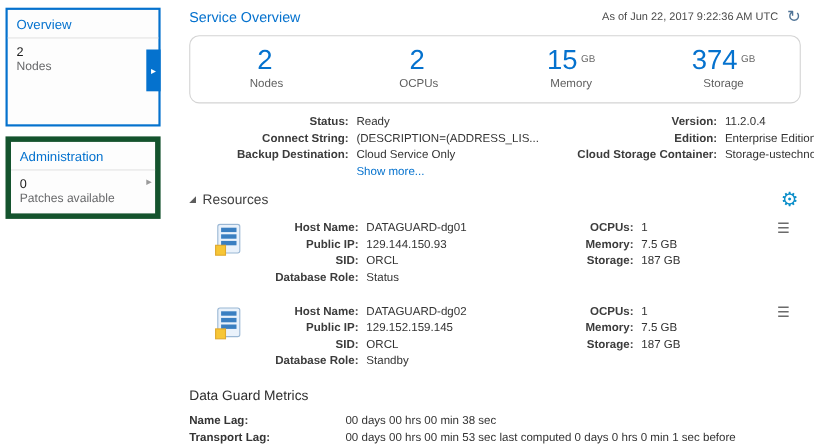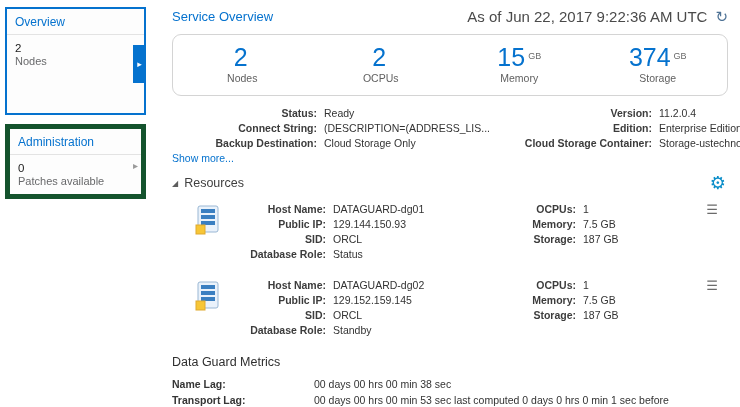--- a/index.html
+++ b/index.html
@@ -19,37 +19,37 @@
   .card-count { color:#1a1a1a; font-size:11.5px; }
   .card-label { color:#68696b; margin-top:1px; }
   .sel-tab { position:absolute; right:-2px; top:36px; width:13px; height:38px; background:#0572ce;
              color:#fff; display:flex; align-items:center; justify-content:center; font-size:9px; cursor:pointer; }
   .side-arrow { position:absolute; right:3px; top:55%; transform:translateY(-50%); color:#9a9a9a; font-size:10px; cursor:pointer; }
 
   
   .main { flex:1; min-width:0; padding:8px 12px 0 16px; }
   .main-header { display:flex; align-items:center; margin-bottom:9px; }
   .page-title { color:#0572ce; font-size:13px; }
-  .asof { margin-left:auto; color:#4a4a4a; font-size:15px; }
+  .asof { margin-left:auto; color:#4a4a4a; font-size:10px; }
   .refresh { margin-left:8px; color:#4f7396; font-size:15px; line-height:1; cursor:pointer; }
 
   .summary-box { border:1px solid #d4d4d4; border-radius:9px; display:flex; padding:9px 0 11px; }
   .metric { flex:1; text-align:center; }
   .metric-value { color:#0572ce; font-size:25px; line-height:1.05; }
   .metric-unit { font-size:9px; color:#6a6a6a; margin-left:3px; vertical-align:7px; }
   .metric-label { color:#5f5f5f; margin-top:2px; font-size:10.5px; }
 
   .details { display:flex; margin:11px 0 2px; font-size:10.5px; }
   .dcol.left { width:320px; flex:none; }
   .pair { display:flex; margin-bottom:3px; }
   .pair .lbl { font-weight:bold; color:#3c3c3c; text-align:right; flex:none; }
   .dcol.left .lbl { width:145px; }
   .dcol.right .lbl { width:160px; }
   .pair .val { margin-left:7px; white-space:nowrap; }
-  .show-more { color:#0572ce; cursor:pointer; display:inline-block; font-size:10.5px; }
+  .show-more { color:#0572ce; margin-left:152px; cursor:pointer; display:inline-block; font-size:10.5px; }
 
   .res-header { display:flex; align-items:center; margin-top:10px; }
   .res-toggle { color:#5d5d5d; font-size:8px; margin-right:6px; cursor:pointer; }
   .res-title { font-size:12.5px; color:#3f3f3f; }
   .gear { margin-left:auto; margin-right:2px; color:#0b8ec9; font-size:18px; line-height:1; cursor:pointer; }
 
   .resource-row { display:flex; margin:11px 4px 16px 22px; font-size:10.5px; }
   .res-icon { flex:none; margin-right:12px; margin-top:2px; }
   .res-fields { width:250px; flex:none; }
   .res-fields .lbl { width:92px; }
@@ -123,21 +123,21 @@
         <div class="pair">
           <span class="lbl">Status:</span>
           <span class="val">Ready</span>
         </div>
         <div class="pair">
           <span class="lbl">Connect String:</span>
           <span class="val">(DESCRIPTION=(ADDRESS_LIS...</span>
         </div>
         <div class="pair">
           <span class="lbl">Backup Destination:</span>
-          <span class="val">Cloud Storage Only</span>
+          <span class="val">Cloud Service Only</span>
         </div>
         <span class="show-more">Show more...</span>
       </div>
       <div class="dcol right">
         <div class="pair">
           <span class="lbl">Version:</span>
           <span class="val">11.2.0.4</span>
         </div>
         <div class="pair">
           <span class="lbl">Edition:</span>

